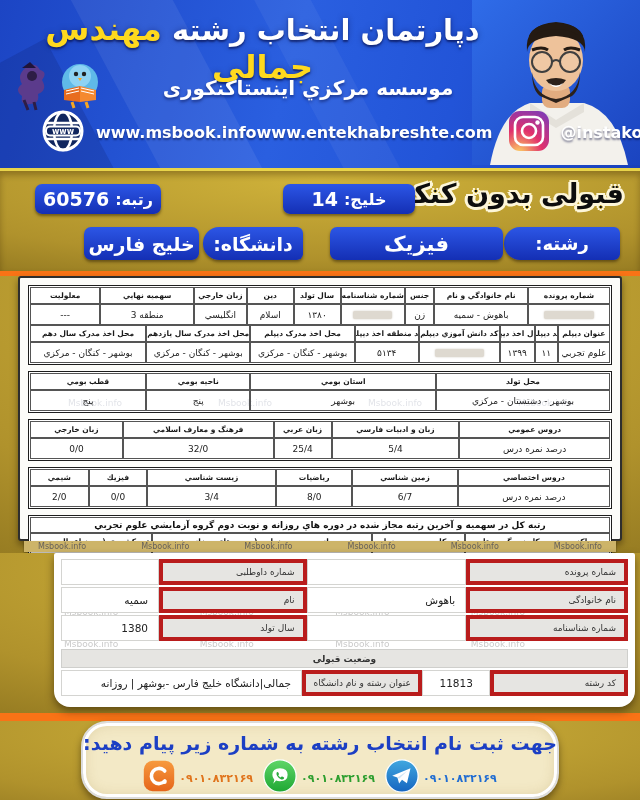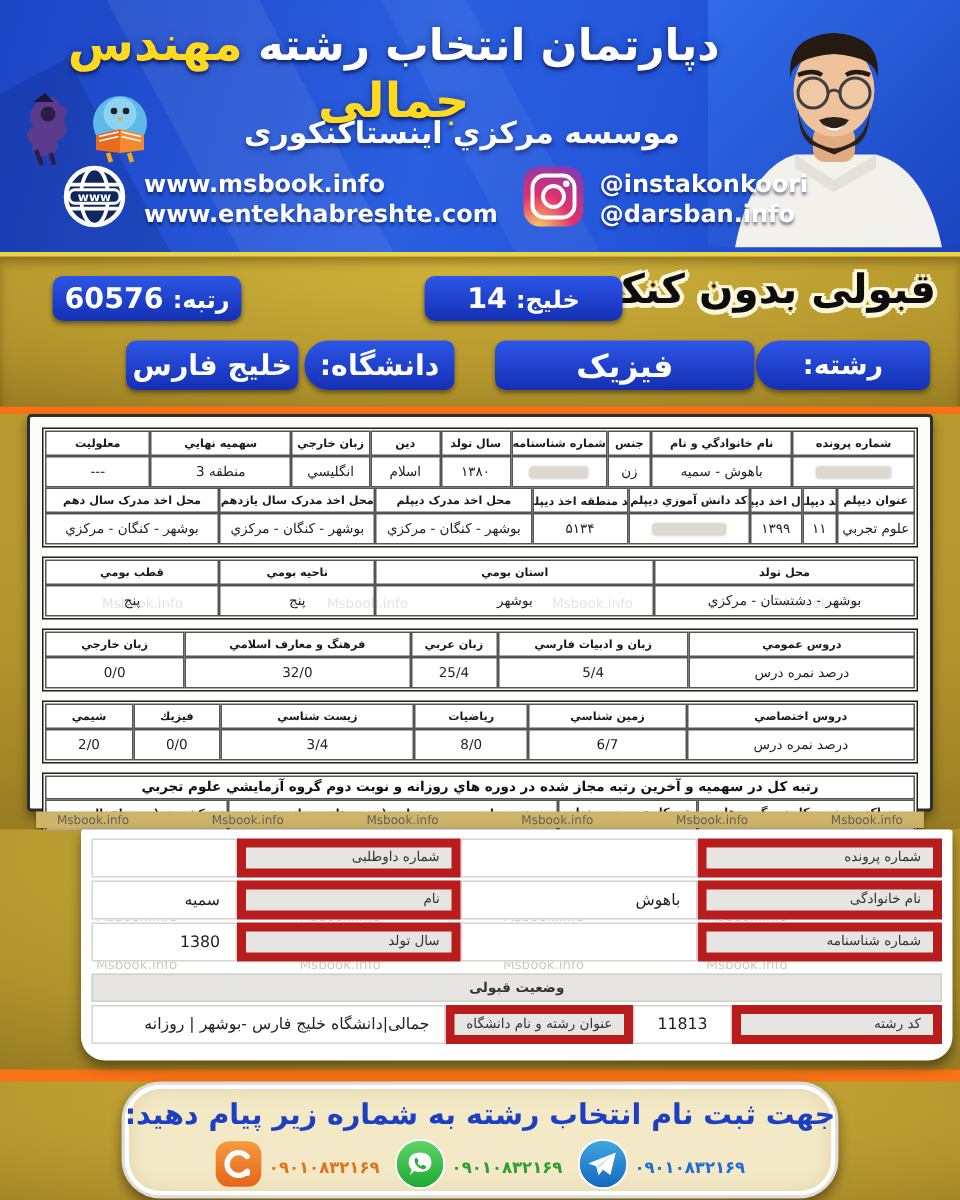--- a/index.html
+++ b/index.html
@@ -12,21 +12,21 @@
   .s1{width:90px;height:320px;left:130px;top:-60px;}
   .s2{width:50px;height:320px;left:300px;top:-80px;background:rgba(255,255,255,.05);}
   .s3{width:140px;height:200px;left:-40px;top:60px;background:rgba(10,20,90,.18);}
   .portrait{position:absolute;right:0;top:0;width:168px;height:165px;}
   .hdr-title{position:absolute;top:10px;left:10px;width:505px;text-align:center;direction:rtl;font-size:29px;font-weight:bold;letter-spacing:-.5px;color:#fff;text-shadow:0 2px 2px rgba(5,10,60,.55),0 0 6px rgba(5,10,60,.35);}
   .hdr-title .name{color:#ffd91e;font-size:32px;}
   .hdr-sub{position:absolute;top:60px;left:14px;width:470px;display:flex;align-items:center;gap:10px;}
   .hdr-sub .subtxt{direction:rtl;flex:1;text-align:center;color:#fff;font-size:20px;font-weight:bold;text-shadow:0 2px 3px rgba(5,10,60,.5);}
   .hdr-contacts{position:absolute;top:108px;left:40px;display:flex;gap:16px;align-items:center;}
   .cgroup{display:flex;gap:10px;align-items:center;}
-  .curls{display:flex;flex-direction:column;line-height:1.25;}
+  .curls{display:flex;flex-direction:row;line-height:1.25;}
   .curl{color:#fff;font-weight:bold;font-size:16px;text-shadow:0 2px 2px rgba(5,10,60,.5);direction:ltr;cursor:pointer;}
 
   
   .gold{background:radial-gradient(120% 140% at 50% 10%,#cfb23a 0%,#b0922c 55%,#7c6518 100%);}
   .band{position:relative;height:100px;box-shadow:inset 0 4px 6px rgba(60,40,0,.35);}
   .headline{position:absolute;top:7px;right:16px;direction:rtl;font-size:27px;font-weight:bold;color:#0d0d0d;letter-spacing:-1px;
     text-shadow:-2px -2px 0 #fdf6d8,2px -2px 0 #fdf6d8,-2px 2px 0 #fdf6d8,2px 2px 0 #fdf6d8,0 3px 0 #fdf6d8,3px 0 0 #fdf6d8,-3px 0 0 #fdf6d8;}
   .pill{position:absolute;background:linear-gradient(#2c56e6,#142fb4);border-radius:7px;color:#fff;font-weight:bold;display:flex;align-items:center;justify-content:center;direction:rtl;box-shadow:0 2px 3px rgba(40,25,0,.5);}
   .pill .num{font-size:19px;margin-right:6px;direction:ltr;}
   .pill-rank{left:35px;top:13px;width:126px;height:30px;font-size:16px;}
@@ -49,21 +49,21 @@
   .ct-h{font-size:7.5px;font-weight:bold;color:#1a1a1a;border:1px solid #555;display:flex;align-items:center;justify-content:center;height:15px;padding:0 1px;white-space:nowrap;overflow:hidden;}
   .ct-v{font-size:9px;color:#222;border:1px solid #555;display:flex;align-items:center;justify-content:center;height:19px;padding:0 1px;white-space:nowrap;overflow:hidden;}
   .redact::after{content:"";width:64%;height:8px;background:#ded9d0;border-radius:2px;box-shadow:0 0 2px #cfc9bd;}
 
   
   .form-section{position:relative;height:160px;}
   .form-card{position:relative;margin:0 5px 0 54px;height:148px;background:#fff;border-radius:2px 2px 16px 16px;box-shadow:0 4px 8px rgba(40,25,0,.55);padding:6px 7px 0;direction:rtl;overflow:hidden;}
   .form-wm{position:absolute;left:10px;right:110px;display:flex;justify-content:space-between;color:rgba(120,120,120,.4);font-size:9px;pointer-events:none;}
   .fw1{top:54px;} .fw2{top:86px;}
   .form-row{display:flex;direction:rtl;height:26px;margin-bottom:2px;position:relative;z-index:2;}
-  .flabel{background:#e6e5e2;border:6px solid #b91c1c;color:#333;font-size:9px;display:flex;align-items:center;justify-content:flex-start;padding:0 8px;white-space:nowrap;}
+  .flabel{background:#e6e5e2;border:4px solid #b91c1c;color:#333;font-size:9px;display:flex;align-items:center;justify-content:flex-start;padding:0 8px;white-space:nowrap;}
   .fvalue{background:#fff;border:1px solid #d4d4d1;color:#222;font-size:10.5px;display:flex;align-items:center;padding:0 10px;direction:rtl;}
   .w-l1{width:29%;} .w-v1{width:29%;} .w-l2{width:26%;} .w-v2{width:16%;}
   .sec-title{position:relative;z-index:2;margin-top:8px;height:17px;background:#e6e5e2;border:1px solid #cfcfcc;display:flex;align-items:center;justify-content:center;font-size:9px;font-weight:bold;color:#333;}
   .rw-code-label{width:25%;} .rw-code-value{width:10%;justify-content:center;} .rw-title-label{width:17%;justify-content:center;} .rw-title-value{width:48%;}
 
   
   .footer{position:relative;height:95px;}
   .cta-pill{width:478px;height:78px;margin:8px auto 0;background:#f3e9c6;border:2px solid #dcdcdc;border-radius:26px;box-shadow:inset 0 0 0 3px #fff,inset 0 0 14px rgba(150,120,40,.25),0 4px 7px rgba(40,25,0,.5);padding-top:9px;box-sizing:border-box;}
   .cta-text{text-align:center;direction:rtl;color:#1c3fc4;font-weight:bold;font-size:19px;}
   .phone-row{display:flex;justify-content:center;align-items:center;gap:10px;margin-top:5px;}

